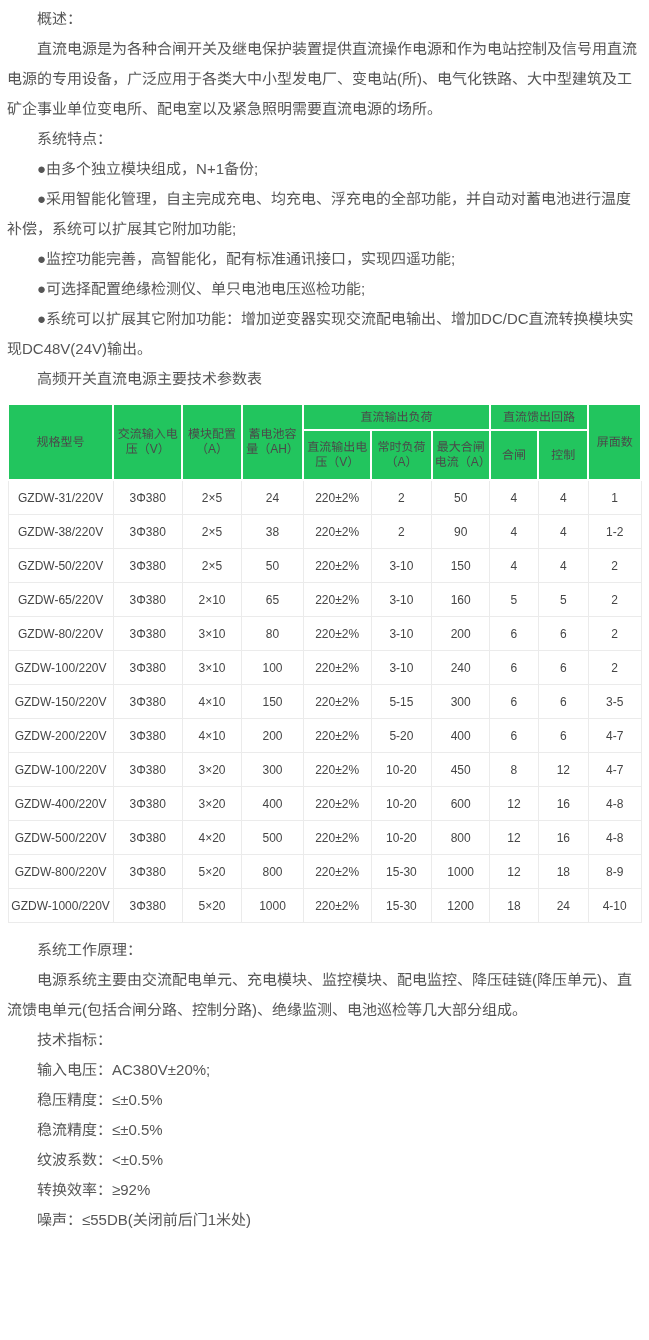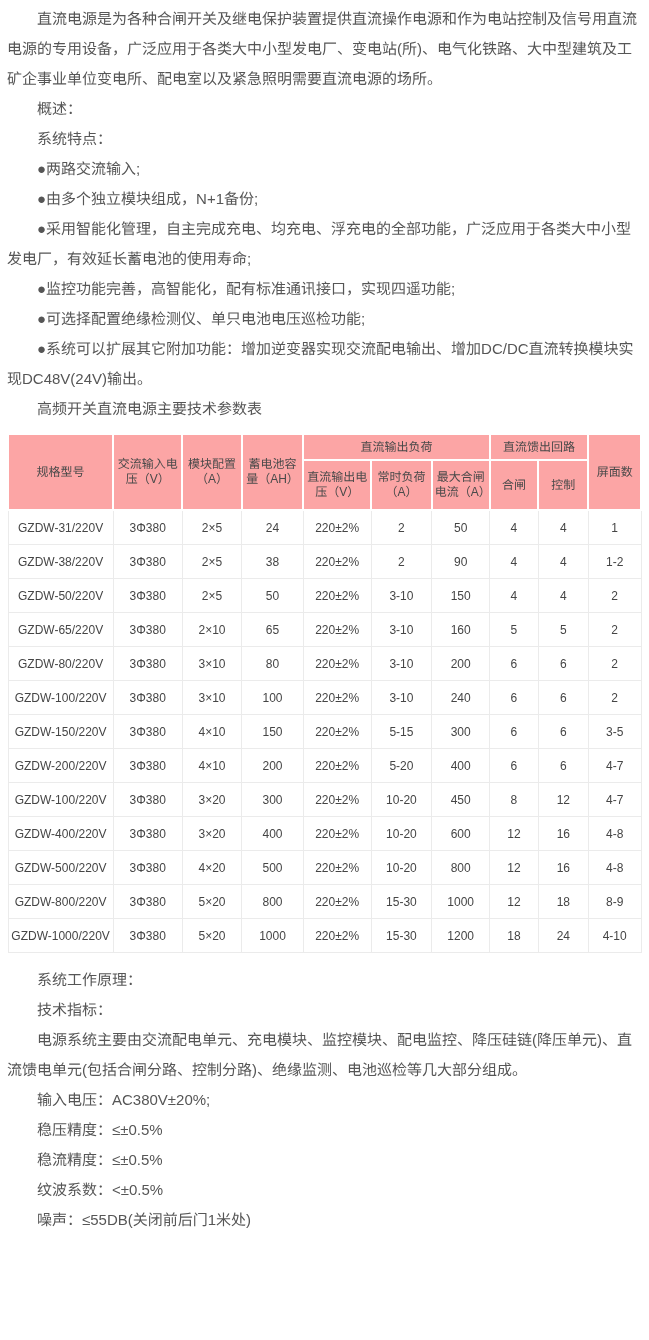--- a/index.html
+++ b/index.html
@@ -22,21 +22,21 @@
   table.param-table {
     width: 100%;
     border-collapse: collapse;
     table-layout: fixed;
     margin-top: 9px;
     text-align: center;
     font-size: 12px;
     color: #454545;
   }
   table.param-table thead th {
-    background: #fca5a5;
+    background: #22c55e;
     border: 2px solid #ffffff;
     font-weight: 400;
     color: #4a4a4a;
     padding: 3px 2px;
     line-height: 15px;
     word-break: break-all;
   }
   table.param-table thead tr.group-row th.group-cell { height: 18px; }
   table.param-table thead tr.sub-row th { height: 42px; }
   table.param-table tbody td {
@@ -46,26 +46,25 @@
     padding: 0 2px;
     word-break: break-all;
   }
   .bottom-block { margin-top: 12px; }
 </style>
 </head>
 <body>
 
 <div class="page">
 
+  <p class="line">概述：</p>
   <p class="line">直流电源是为各种合闸开关及继电保护装置提供直流操作电源和作为电站控制及信号用直流电源的专用设备，广泛应用于各类大中小型发电厂、变电站(所)、电气化铁路、大中型建筑及工矿企事业单位变电所、配电室以及紧急照明需要直流电源的场所。</p>
-  <p class="line">概述：</p>
   <p class="line">系统特点：</p>
-  <p class="line">●两路交流输入;</p>
   <p class="line">●由多个独立模块组成，N+1备份;</p>
-  <p class="line">●采用智能化管理，自主完成充电、均充电、浮充电的全部功能，广泛应用于各类大中小型发电厂，有效延长蓄电池的使用寿命;</p>
+  <p class="line">●采用智能化管理，自主完成充电、均充电、浮充电的全部功能，并自动对蓄电池进行温度补偿，系统可以扩展其它附加功能;</p>
   <p class="line">●监控功能完善，高智能化，配有标准通讯接口，实现四遥功能;</p>
   <p class="line">●可选择配置绝缘检测仪、单只电池电压巡检功能;</p>
   <p class="line">●系统可以扩展其它附加功能：增加逆变器实现交流配电输出、增加DC/DC直流转换模块实现DC48V(24V)输出。</p>
 
   <p class="line">高频开关直流电源主要技术参数表</p>
 
   <table class="param-table">
     <colgroup>
       <col style="width:16.6%">
         <col style="width:10.9%">
@@ -251,23 +250,24 @@
           <td>1200</td>
           <td>18</td>
           <td>24</td>
           <td>4-10</td>
       </tr>
     </tbody>
   </table>
 
   <div class="bottom-block">
     <p class="line">系统工作原理：</p>
+    <p class="line">电源系统主要由交流配电单元、充电模块、监控模块、配电监控、降压硅链(降压单元)、直流馈电单元(包括合闸分路、控制分路)、绝缘监测、电池巡检等几大部分组成。</p>
     <p class="line">技术指标：</p>
-    <p class="line">电源系统主要由交流配电单元、充电模块、监控模块、配电监控、降压硅链(降压单元)、直流馈电单元(包括合闸分路、控制分路)、绝缘监测、电池巡检等几大部分组成。</p>
     <p class="line">输入电压：AC380V±20%;</p>
     <p class="line">稳压精度：≤±0.5%</p>
     <p class="line">稳流精度：≤±0.5%</p>
     <p class="line">纹波系数：&lt;±0.5%</p>
+    <p class="line">转换效率：≥92%</p>
     <p class="line">噪声：≤55DB(关闭前后门1米处)</p>
 
   </div>
 
 </div>
 
 </body></html>

